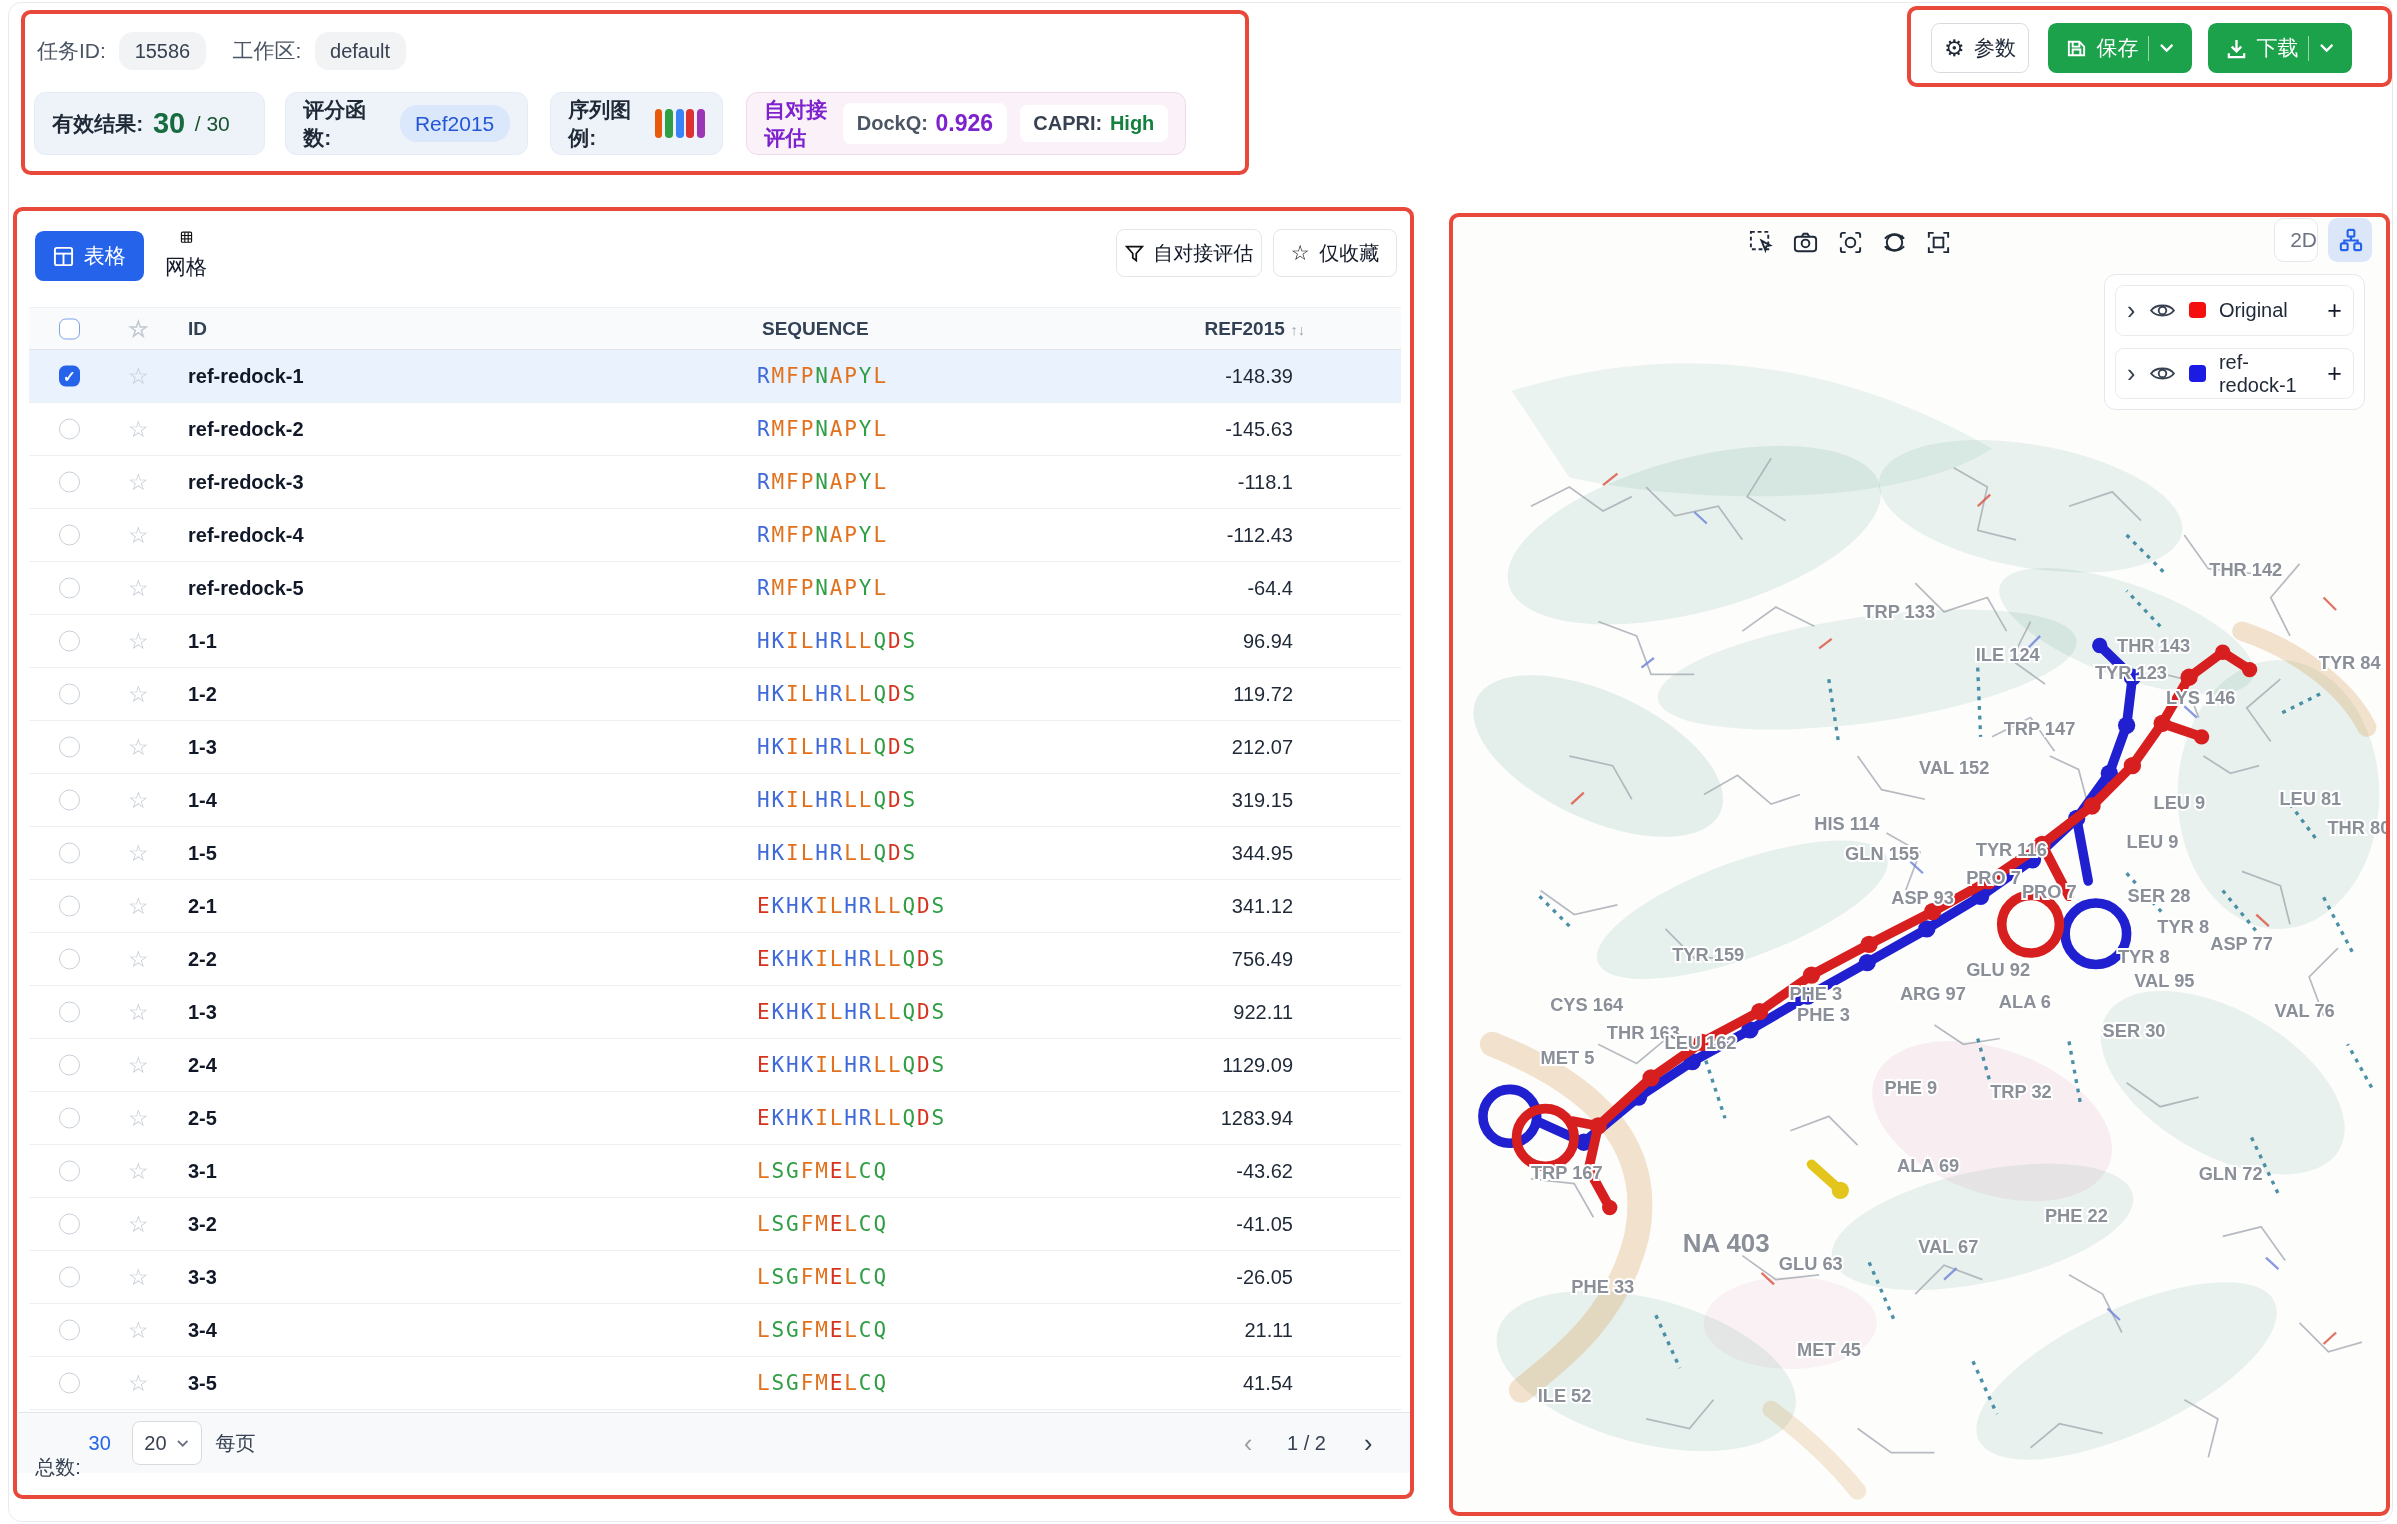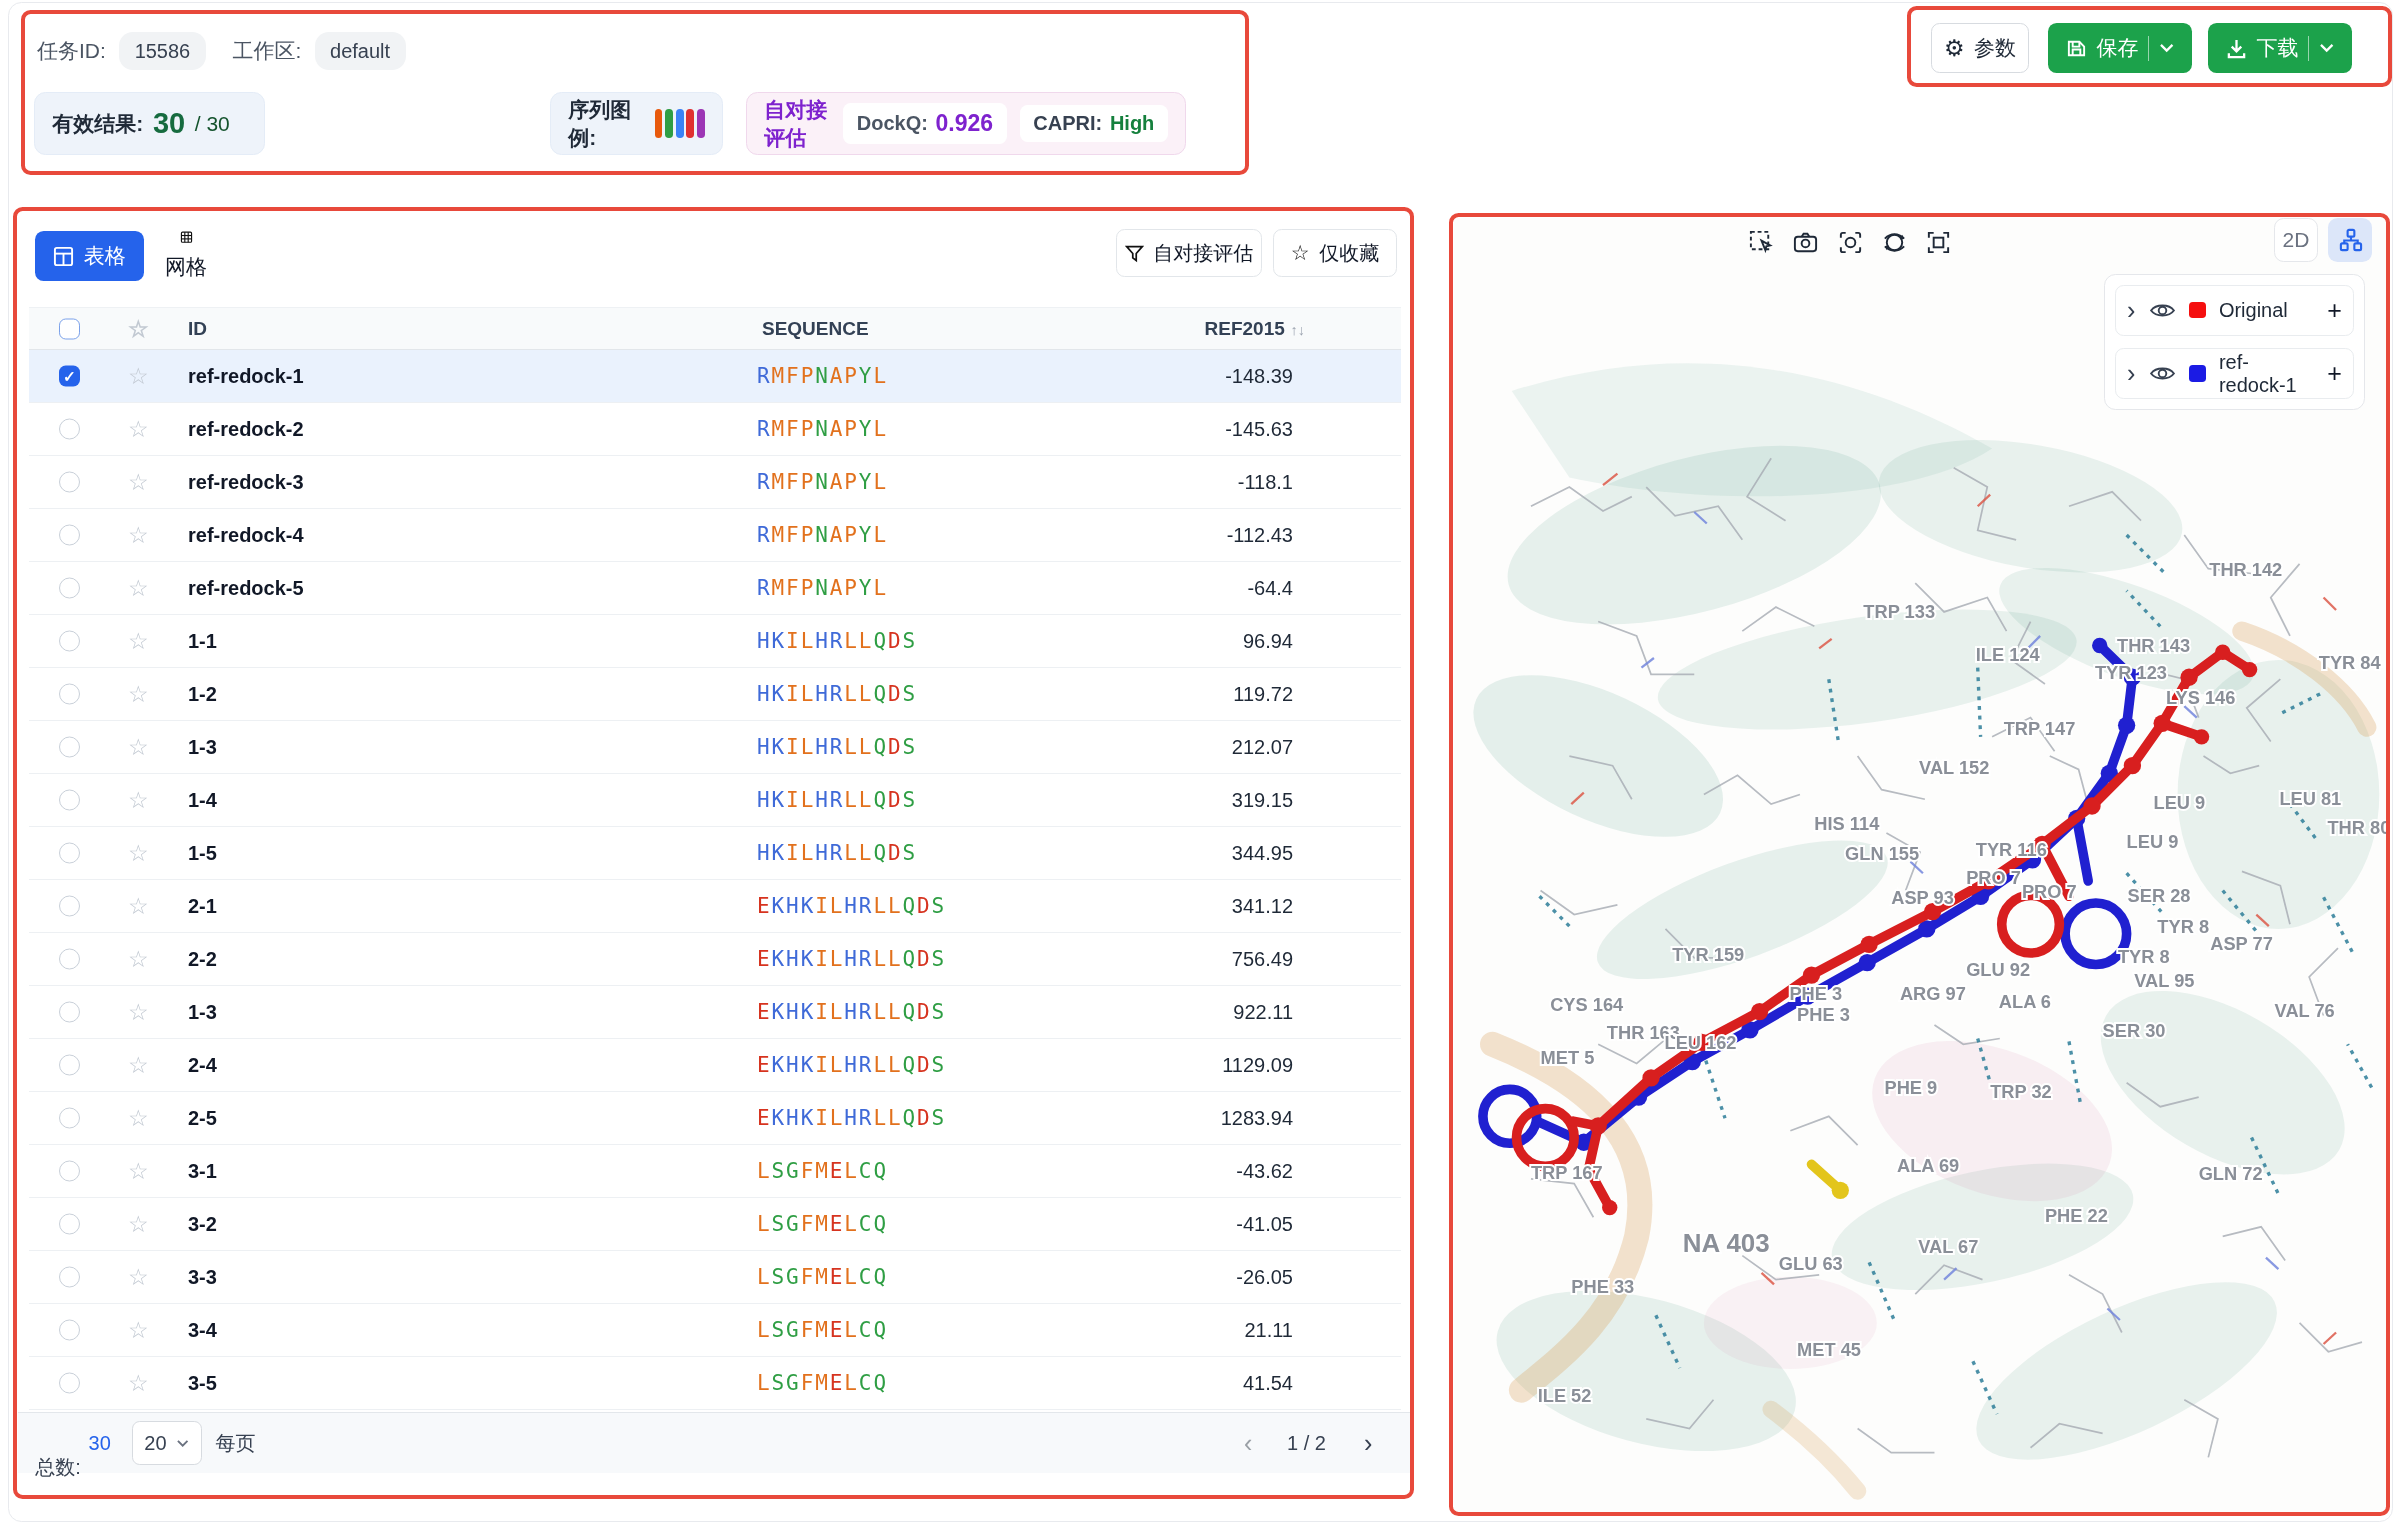--- a/index.html
+++ b/index.html
@@ -79,20 +79,24 @@
     <span class="hlabel" style="margin-left:13.4px;">工作区:</span>
     <span class="badge">default</span>
   </div>
 
   <div class="chip" style="left:34px;width:231px;">
     <span class="lbl">有效结果:</span>
     <span style="font-size:29px;font-weight:700;color:#166b3f;">30</span>
     <span style="font-size:21px;color:#14532d;">/ 30</span>
   </div>
 
+  <div class="chip" style="left:285px;width:243px;">
+    <span class="lbl">评分函数:</span>
+    <span class="pill">Ref2015</span>
+  </div>
 
   <div class="chip" style="left:550px;width:173px;">
     <span class="lbl">序列图例:</span>
     <span class="bars" id="seq-legend-bars">
         <span style="background: rgb(232, 89, 12);"></span>
         <span style="background: rgb(47, 158, 68);"></span>
         <span style="background: rgb(59, 130, 246);"></span>
         <span style="background: rgb(224, 49, 49);"></span>
         <span style="background: rgb(156, 54, 181);"></span>
       </span>
@@ -561,21 +565,21 @@
       <circle cx="14" cy="14" r="8" fill="none" stroke="#1f2937" stroke-width="2"></circle>
       <path d="M4 10 c6 -6 14 -6 20 0 M24 18 c-6 6 -14 6 -20 0" fill="none" stroke="#1f2937" stroke-width="2"></path>
       <path d="M22 6 l2 4 l-4 1 z M6 22 l-2 -4 l4 -1 z" fill="#1f2937"></path>
     </svg>
     <svg width="27" height="27" viewBox="0 0 28 28">
       <rect x="9" y="9" width="10" height="10" fill="none" stroke="#1f2937" stroke-width="2"></rect>
       <path d="M4 9 v-5 h5 M19 4 h5 v5 M24 19 v5 h-5 M9 24 h-5 v-5" fill="none" stroke="#1f2937" stroke-width="2"></path>
     </svg>
   </div>
 
-  <div class="abs sqbtn" style="left:2274px;top:218px;background:#fff;border:1px solid #e5e7eb;">
+  <div class="abs sqbtn" style="left:2274px;top:218px;background:#fff;border:1px solid #e5e7eb;justify-content:flex-end;">
     <span style="color:#6b7280;font-size:21px;">2D</span>
   </div>
   <div class="abs sqbtn" style="left:2328px;top:218px;background:#dce6f9;">
     <svg width="25" height="25" viewBox="0 0 26 26">
       <rect x="10" y="2" width="7" height="7" rx="1.5" fill="none" stroke="#2563eb" stroke-width="2.2"></rect>
       <rect x="3" y="16" width="7" height="7" rx="1.5" fill="none" stroke="#2563eb" stroke-width="2.2"></rect>
       <rect x="17" y="16" width="7" height="7" rx="1.5" fill="none" stroke="#2563eb" stroke-width="2.2"></rect>
       <path d="M13.5 9 v4 M13.5 13 h-7 v3 M13.5 13 h7 v3" fill="none" stroke="#2563eb" stroke-width="2.2"></path>
     </svg>
   </div>

